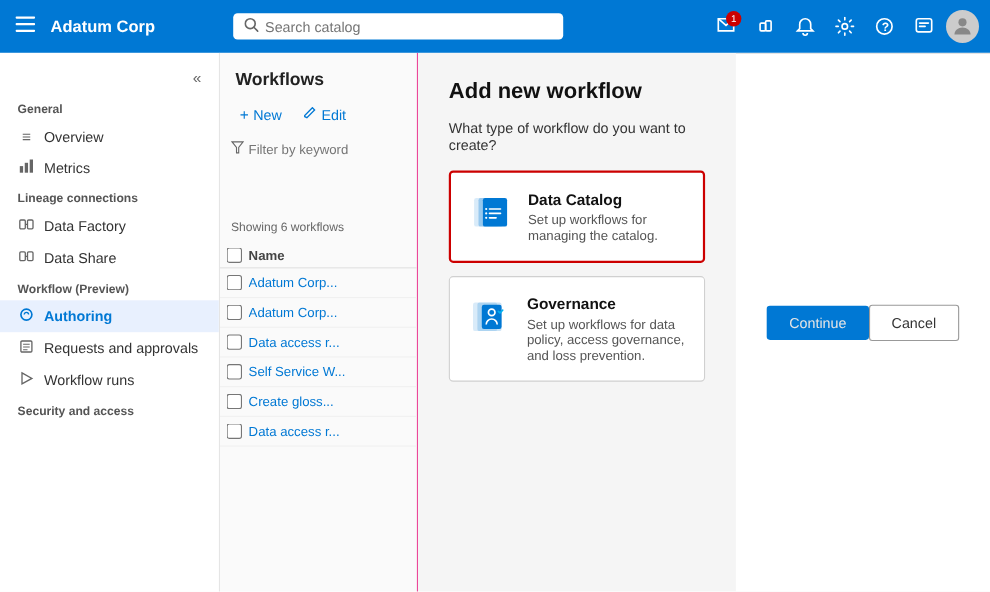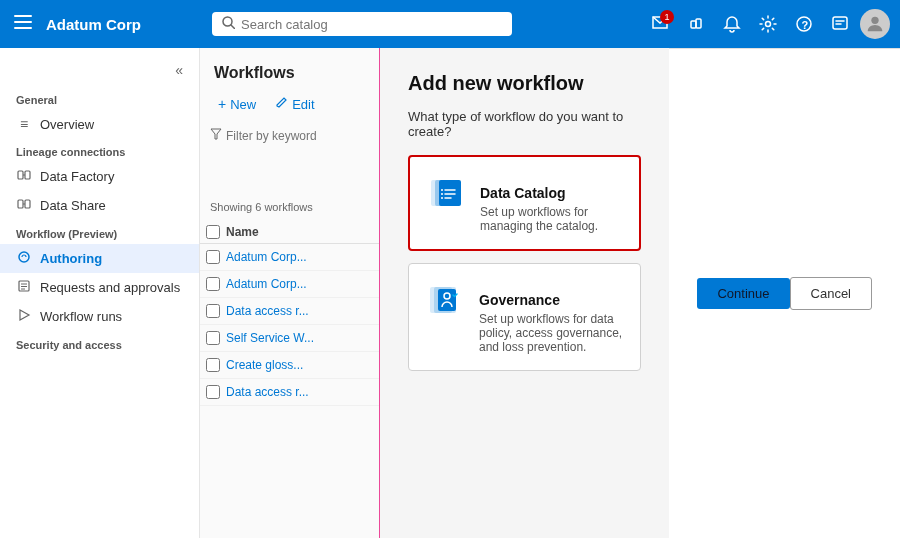--- a/index.html
+++ b/index.html
@@ -226,39 +226,38 @@
       width: 40px; height: 40px;
       display: flex; align-items: center; justify-content: center;
       flex-shrink: 0;
     }
     .workflow-option-text {}
     .workflow-option-title {
       font-size: 14px;
       font-weight: 600;
       color: #111;
       margin-bottom: 4px;
-      margin-top: 12px;
     }
     .workflow-option-desc {
       font-size: 12px;
       color: #555;
     }
 
     
     .dialog-footer {
       background: white;
       border-top: 1px solid #e0e0e0;
       padding: 12px 28px;
       display: flex;
       align-items: center;
       justify-content: space-between;
     }
     .btn-continue {
       background: #0078d4;
-      color: #0f172a;
+      color: #e5e5e5;
       border: none;
       border-radius: 3px;
       padding: 8px 20px;
       font-size: 13px;
       cursor: pointer;
       font-weight: 500;
     }
     .btn-cancel {
       background: white;
       color: #333;
@@ -341,20 +340,30 @@
 
   <div class="sidebar">
     <div style="display:flex; justify-content:flex-end; padding: 0 8px 4px;">
       <div class="sidebar-collapse-btn">«</div>
     </div>
 
     <div class="sidebar-section-label">General</div>
     <div class="sidebar-item">
       <span class="sidebar-item-icon">≡</span>
       <span>Overview</span>
+    </div>
+    <div class="sidebar-item">
+      <span class="sidebar-item-icon">
+        <svg width="14" height="14" viewBox="0 0 14 14" fill="none">
+          <rect x="1" y="7" width="3" height="6" fill="#666"></rect>
+          <rect x="5.5" y="4" width="3" height="9" fill="#666"></rect>
+          <rect x="10" y="1" width="3" height="12" fill="#666"></rect>
+        </svg>
+      </span>
+      <span>Metrics</span>
     </div>
 
     <div class="sidebar-section-label">Lineage connections</div>
     <div class="sidebar-item">
       <span class="sidebar-item-icon">
         <svg width="14" height="14" viewBox="0 0 14 14" fill="none">
           <rect x="1" y="3" width="5" height="8" rx="1" stroke="#666" stroke-width="1.2" fill="none"></rect>
           <rect x="8" y="3" width="5" height="8" rx="1" stroke="#666" stroke-width="1.2" fill="none"></rect>
           <line x1="6" y1="7" x2="8" y2="7" stroke="#666" stroke-width="1.2"></line>
         </svg>

